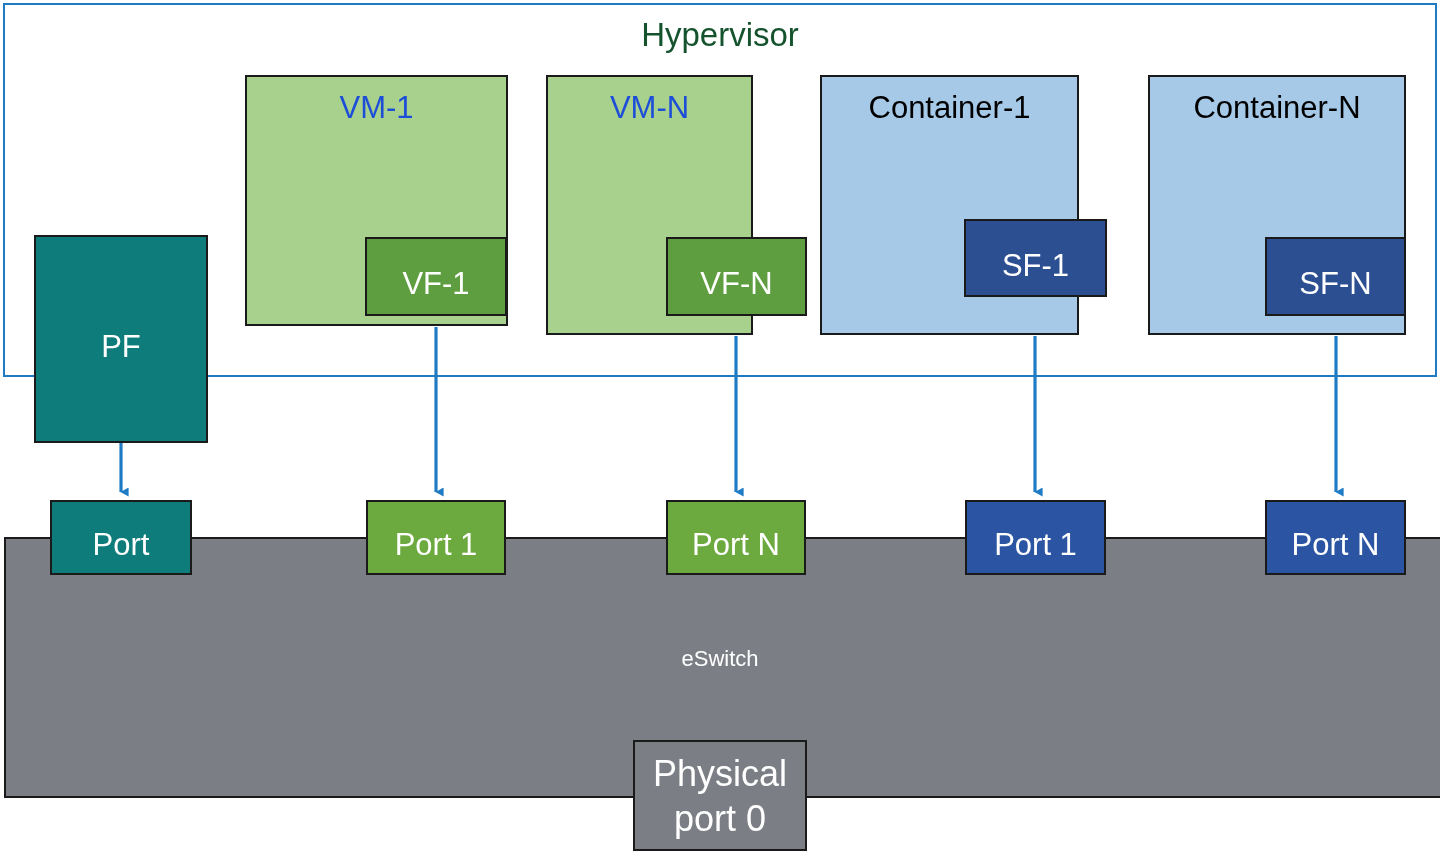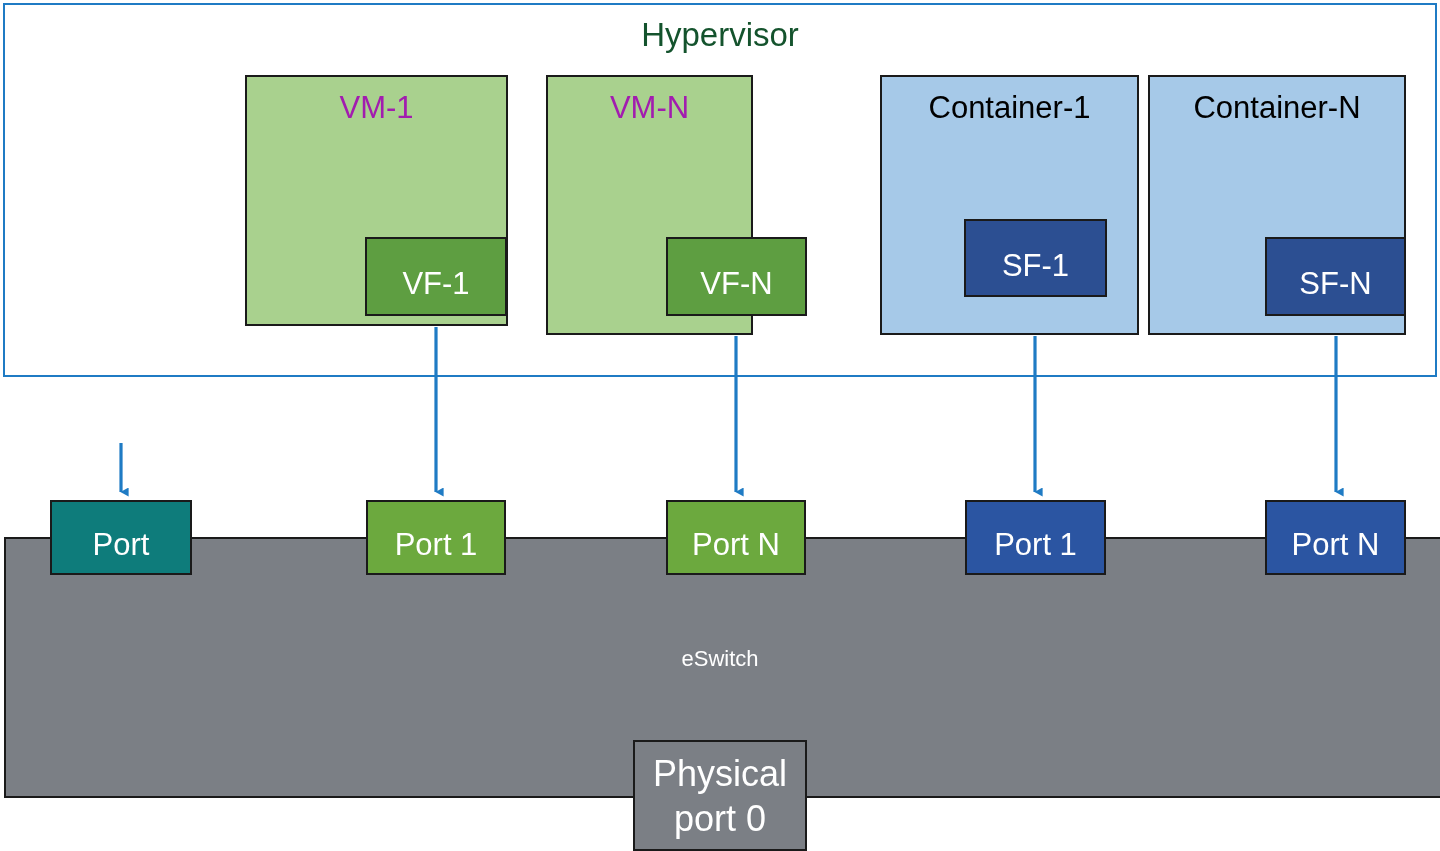--- a/index.html
+++ b/index.html
@@ -51,21 +51,21 @@
     border: 2px solid #1a1a1a;
     z-index: 4;
     align-items: flex-start;
     padding-top: 14px;
     font-size: 31px;
   }
   .node.center-label {
     align-items: center;
     padding-top: 16px;
   }
-  .vm { background: #A9D18E; color: #a21caf; text-align: right; }
+  .vm { background: #A9D18E; color: #1d4ed8; text-align: right; }
   .vf { background: #5E9E41; color: #ffffff; }
   .container { background: #A6C9E8; color: #000000; }
   .sf { background: #2C4F92; color: #ffffff; }
   .pf { background: #0E7C7B; color: #ffffff; }
   .port-teal { background: #0E7C7B; color: #ffffff; }
   .port-green { background: #6CA93E; color: #ffffff; }
   .port-blue { background: #2B55A2; color: #ffffff; }
 
   
   #eswitch {
@@ -137,36 +137,39 @@
     </defs>
     <g stroke="#1F7BC4" stroke-width="3.2" fill="none">
       <line x1="121" y1="443" x2="121" y2="492" marker-end="url(#ah)"></line>
       <line x1="436" y1="327" x2="436" y2="492" marker-end="url(#ah)"></line>
       <line x1="736" y1="336" x2="736" y2="492" marker-end="url(#ah)"></line>
       <line x1="1035" y1="336" x2="1035" y2="492" marker-end="url(#ah)"></line>
       <line x1="1336" y1="336" x2="1336" y2="492" marker-end="url(#ah)"></line>
     </g>
   </svg>
 
+  <div class="box node pf center-label" style="left:34px; top:235px; width:174px; height:208px;">
+    <span>PF</span>
+  </div>
 
   <div class="box node vm" style="left:245px; top:75px; width:263px; height:251px;">
     <span>VM-1</span>
   </div>
   <div class="box node vf center-label" style="left:365px; top:237px; width:142px; height:79px;">
     <span>VF-1</span>
   </div>
 
   <div class="box node vm" style="left:546px; top:75px; width:207px; height:260px;">
     <span>VM-N</span>
   </div>
   <div class="box node vf center-label" style="left:666px; top:237px; width:141px; height:79px;">
     <span>VF-N</span>
   </div>
 
-  <div class="box node container" style="left:880px; top:75px; width:259px; height:260px;">
+  <div class="box node container" style="left:820px; top:75px; width:259px; height:260px;">
     <span>Container-1</span>
   </div>
   <div class="box node sf center-label" style="left:964px; top:219px; width:143px; height:78px;">
     <span>SF-1</span>
   </div>
 
   <div class="box node container" style="left:1148px; top:75px; width:258px; height:260px;">
     <span>Container-N</span>
   </div>
   <div class="box node sf center-label" style="left:1265px; top:237px; width:141px; height:79px;">

